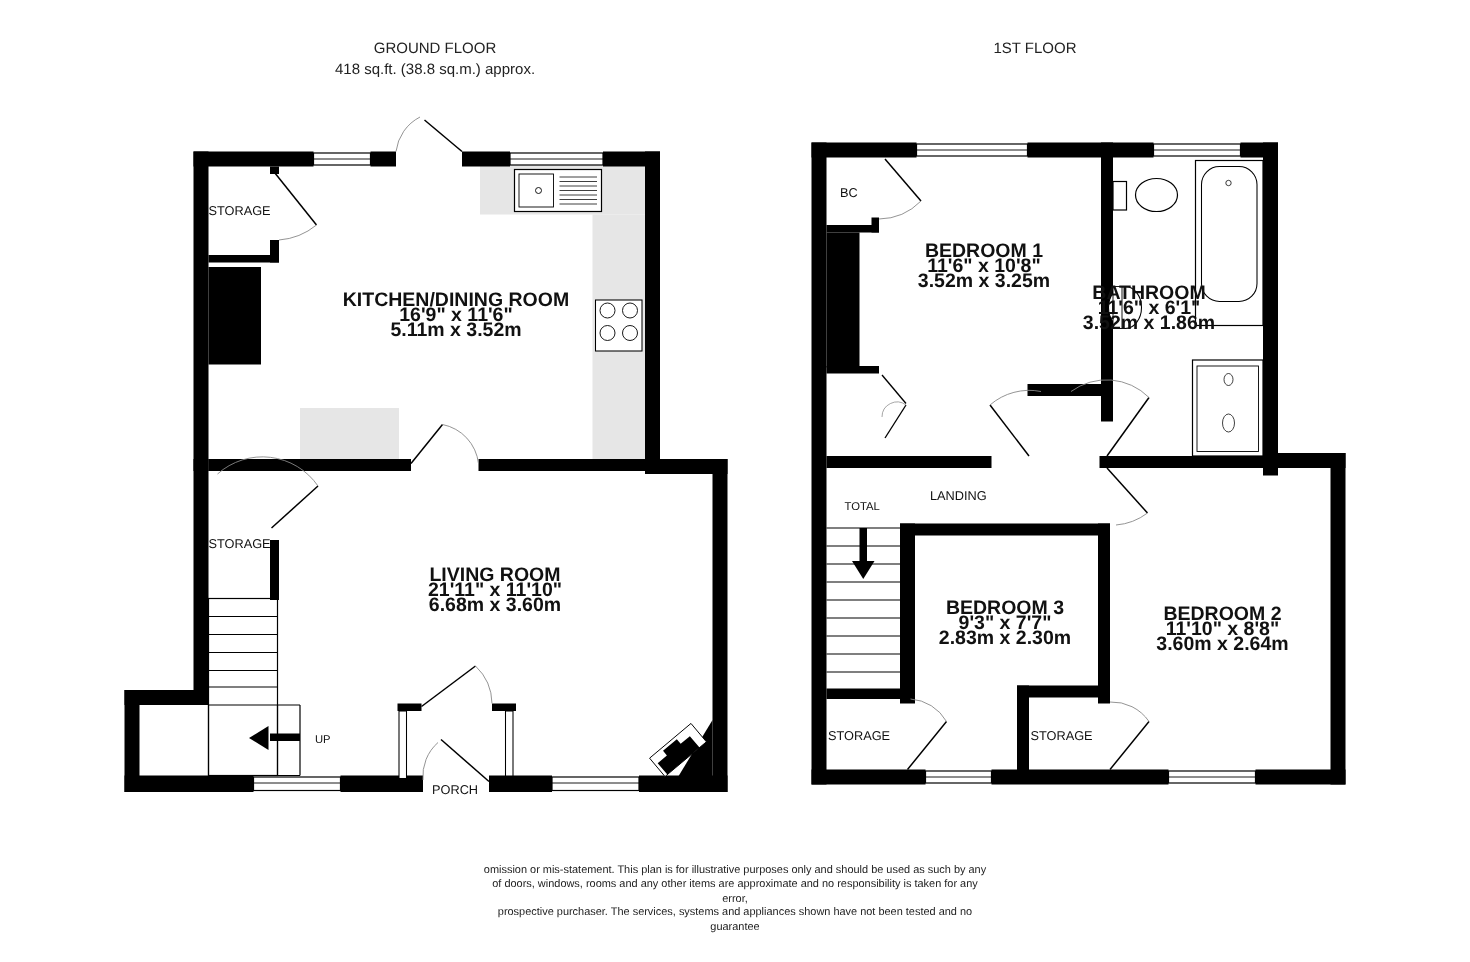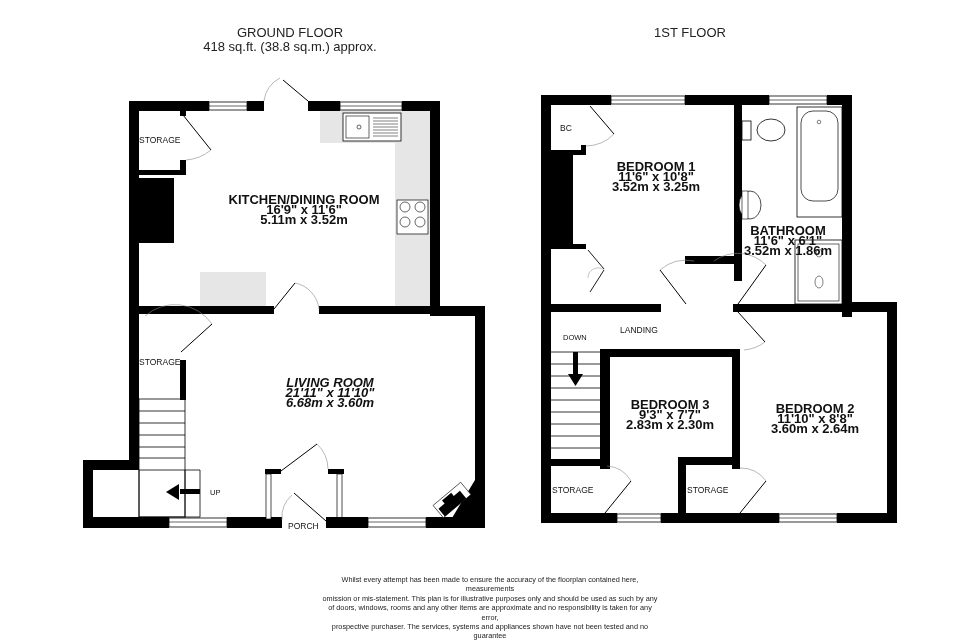--- a/index.html
+++ b/index.html
@@ -1,17 +1,17 @@
 <!DOCTYPE html>
 <html><head>
 <meta charset="utf-8">
 <style>
   html, body { margin: 0; padding: 0; background: #ffffff; }
   body { width: 980px; height: 641px; position: relative; overflow: hidden; font-family: "Liberation Sans", sans-serif; color: #111; }
-  .floor-heading { position: absolute; text-align: center; font-size: 13px; line-height: 14px; color: #222; }
+  .floor-heading { position: absolute; text-align: center; font-size: 10px; line-height: 14px; color: #222; }
   .floor-heading .name { display: block; }
   .floor-heading .area { display: block; }
   svg.plan { position: absolute; left: 0; top: 0; }
   .room-label { position: absolute; text-align: center; font-size: 13px; line-height: 10px; font-weight: bold; color: #111; white-space: nowrap; transform: translateX(-50%); }
   .room-label span { display: block; }
   .tag { position: absolute; font-size: 8.5px; font-weight: normal; color: #111; white-space: nowrap; }
   .tag.light { font-weight: normal; font-size: 7.5px; }
   .footer { position: absolute; left: 320px; width: 340px; top: 573px; text-align: center; color: #222; }
   .footer .total { font-size: 10.5px; line-height: 13px; }
   .footer .disclaimer { font-size: 7.3px; line-height: 9.4px; margin-top: 2px; }
@@ -223,58 +223,57 @@
     <rect x="573" y="352" width="5" height="22" fill="#000"></rect>
     <polygon points="568,374 583,374 575.5,386" fill="#000"></polygon>
   </g>
 </svg>
 
 <div class="room-label" style="left:304px; top:195px;">
   <span>KITCHEN/DINING ROOM</span>
   <span>16'9"  x 11'6"</span>
   <span>5.11m  x 3.52m</span>
 </div>
-<div class="room-label" style="left:330px; top:378px;font-style:italic;">
+<div class="room-label" style="left:330px; top:378px;">
   <span>LIVING ROOM</span>
   <span>21'11"  x 11'10"</span>
   <span>6.68m  x 3.60m</span>
 </div>
 <div class="tag" style="left:139px; top:135px;">STORAGE</div>
 <div class="tag" style="left:139px; top:357px;">STORAGE</div>
 <div class="tag" style="left:288px; top:521px;">PORCH</div>
 <div class="tag light" style="left:210px; top:488px;">UP</div>
 
 <div class="room-label" style="left:656px; top:162px;">
   <span>BEDROOM 1</span>
   <span>11'6"  x 10'8"</span>
   <span>3.52m  x 3.25m</span>
 </div>
-<div class="room-label" style="left:788px; top:190px;margin-top:36px;">
+<div class="room-label" style="left:766px; top:190px;">
   <span>BATHROOM</span>
   <span>11'6"  x 6'1"</span>
   <span>3.52m  x 1.86m</span>
 </div>
 <div class="room-label" style="left:815px; top:404px;">
   <span>BEDROOM 2</span>
   <span>11'10"  x 8'8"</span>
   <span>3.60m  x 2.64m</span>
 </div>
 <div class="room-label" style="left:670px; top:400px;">
   <span>BEDROOM 3</span>
   <span>9'3"  x 7'7"</span>
   <span>2.83m  x 2.30m</span>
 </div>
 <div class="tag" style="left:620px; top:325px;">LANDING</div>
 <div class="tag" style="left:560px; top:123px;">BC</div>
 <div class="tag" style="left:552px; top:485px;">STORAGE</div>
 <div class="tag" style="left:687px; top:485px;">STORAGE</div>
-<div class="tag light" style="left:563px; top:333px;">DOWN</div>
+<div class="tag light" style="left:563px; top:333px;">TOTAL</div>
 
 <div class="footer">
   <div class="disclaimer">
-    <div>Whilst every attempt has been made to ensure the accuracy of the floorplan contained here, measurements</div>
     <div>omission or mis-statement. This plan is for illustrative purposes only and should be used as such by any</div>
     <div>of doors, windows, rooms and any other items are approximate and no responsibility is taken for any error,</div>
     <div>prospective purchaser. The services, systems and appliances shown have not been tested and no guarantee</div>
 
   </div>
 
 </div>
 
 </body></html>

